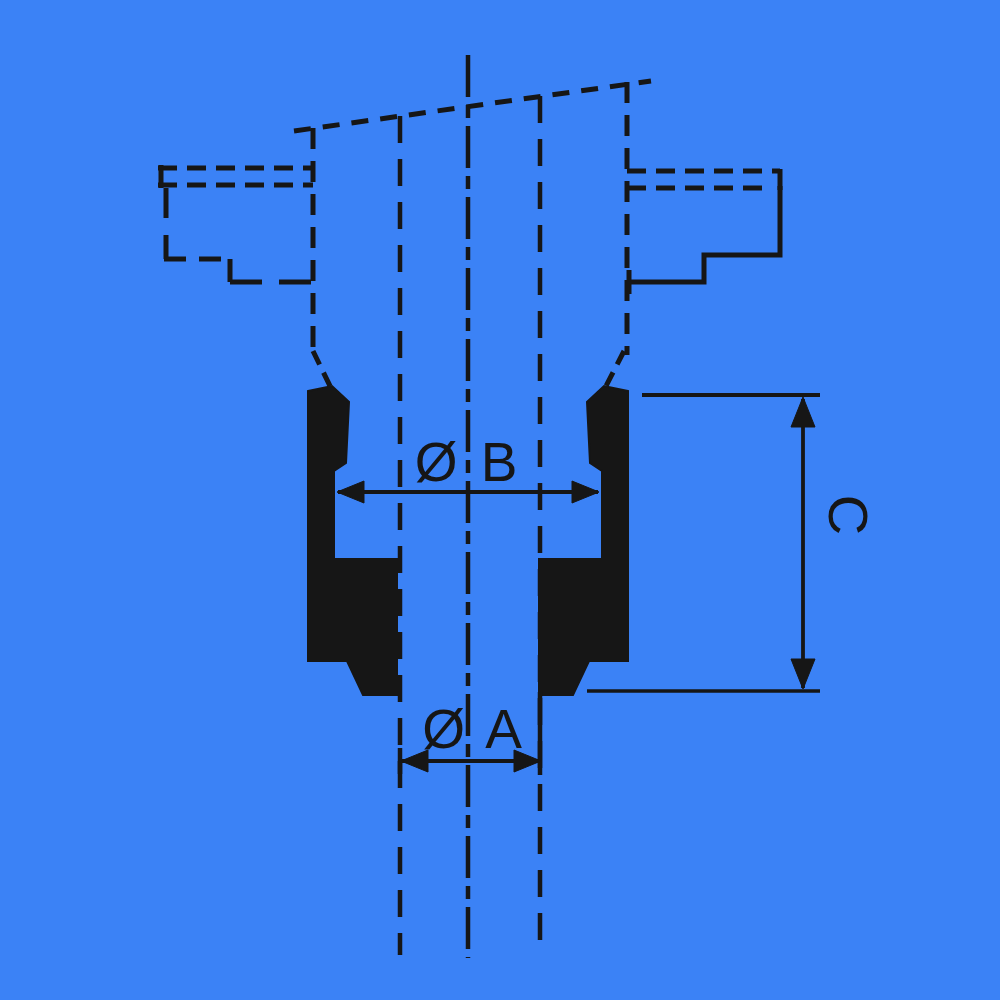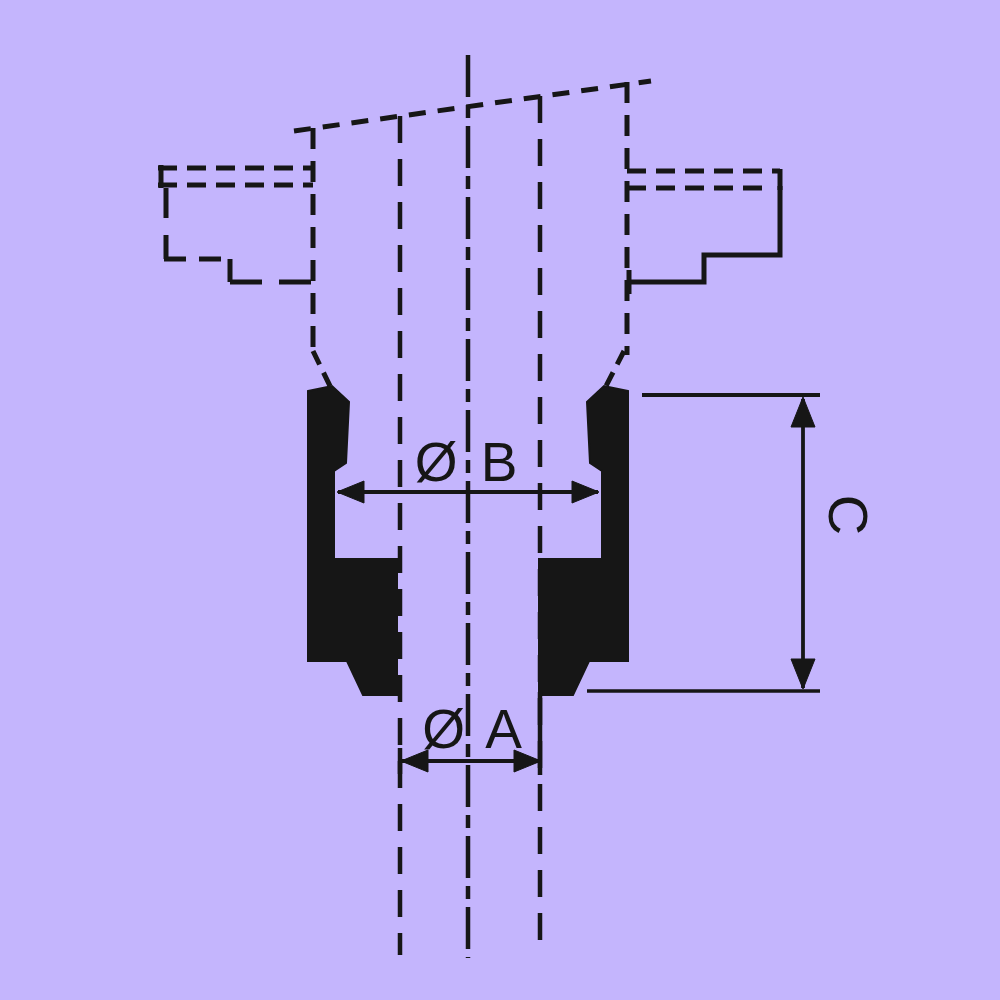--- a/index.html
+++ b/index.html
@@ -1,21 +1,21 @@
 <!DOCTYPE html>
 <html><head>
 <meta charset="utf-8">
 <style>
   html,body{
     margin:0;padding:0;
     width:1000px;height:1000px;
     background:#ffffff;
     font-family:"Liberation Sans", sans-serif;
   }
-  .stage{position:relative;width:1000px;height:1000px;background:#c4b5fd;overflow:hidden;}
+  .stage{position:relative;width:1000px;height:1000px;background:#3b82f6;overflow:hidden;}
   svg{display:block}
   .ink-stroke{stroke:#161616;fill:none;stroke-linecap:butt;stroke-linejoin:miter;}
   .ink-fill{fill:#161616;stroke:#161616;}
   text{fill:#161616;}
   .dim-label{font-size:55px;letter-spacing:4px;}
   .dim-label-c{font-size:56px;}
 </style>
 </head>
 <body>
 

